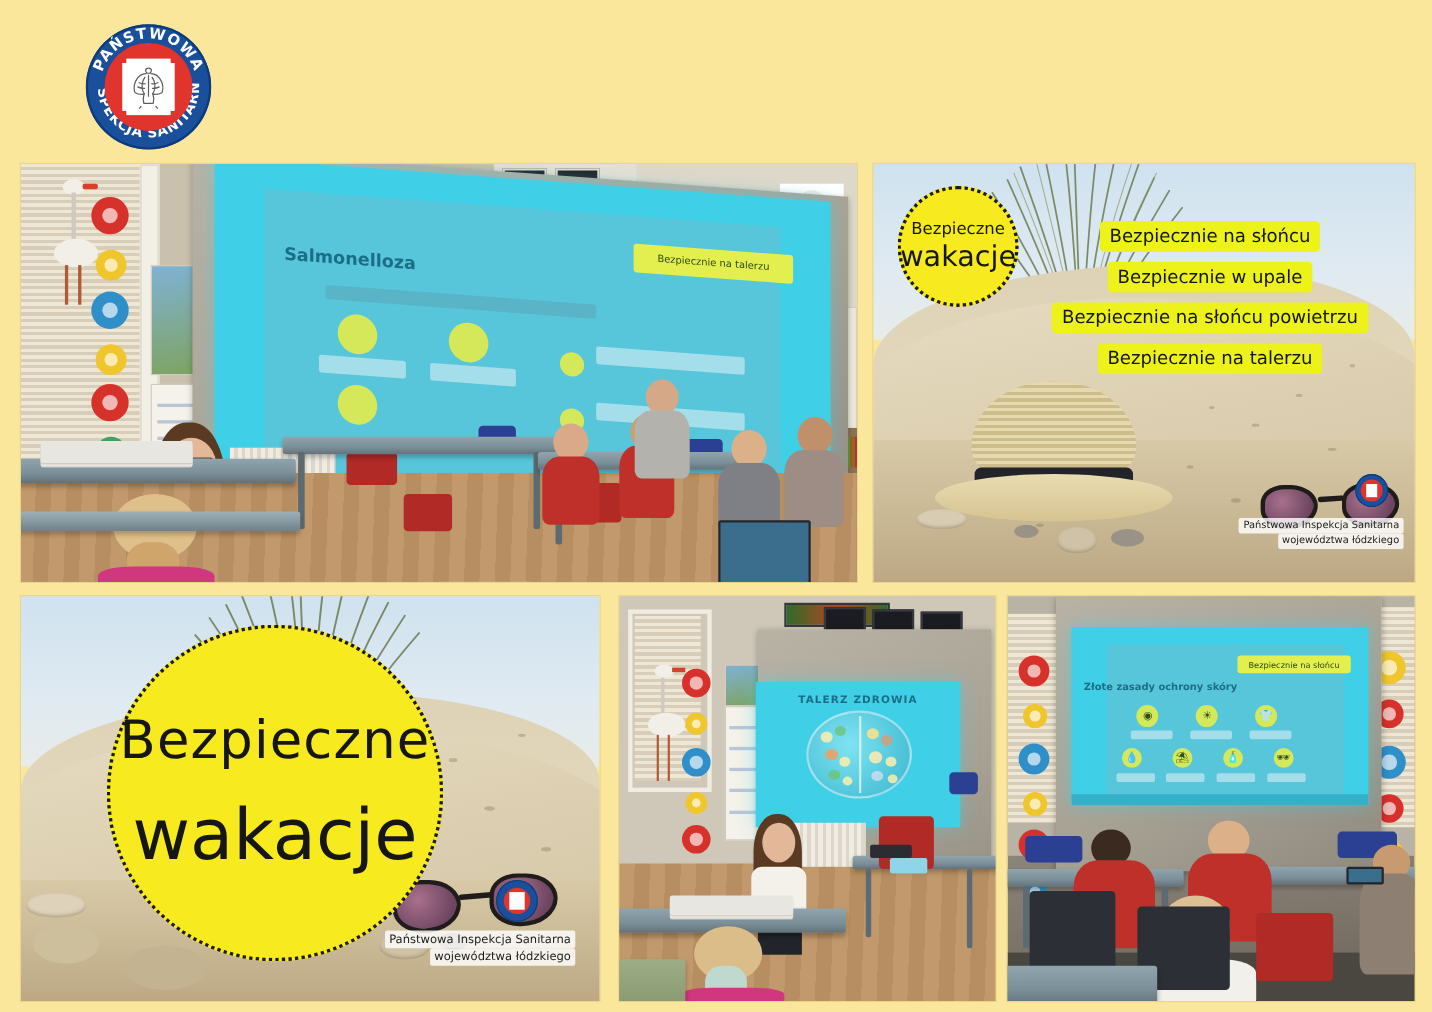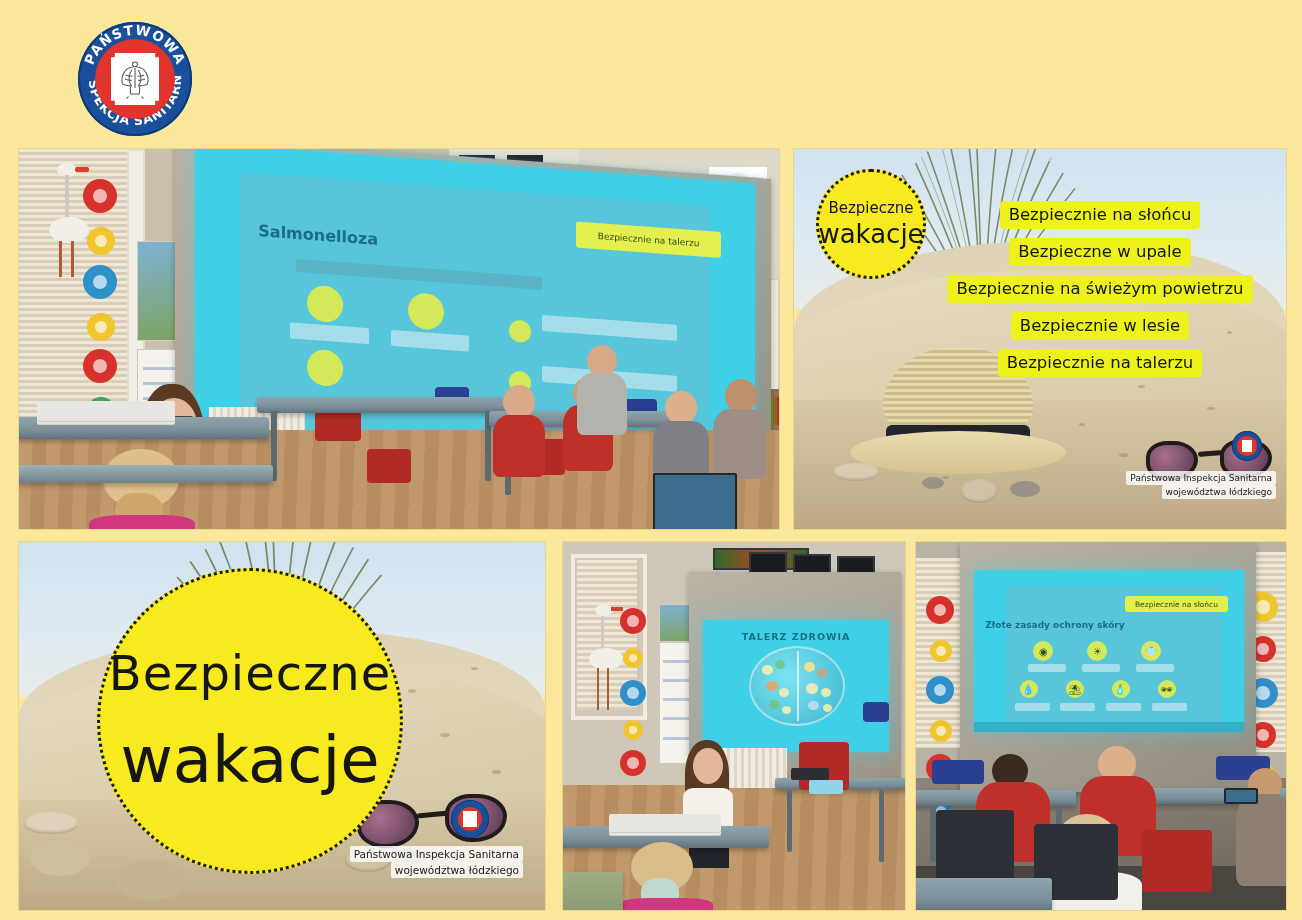--- a/index.html
+++ b/index.html
@@ -615,23 +615,22 @@
       <div class="shell" style="left:8%;bottom:48px;width:46px;height:18px;background:#d8cdb3;"></div>
     </div>
 
     <div class="badge-circle" id="badge-small">
       <span class="l1">Bezpieczne</span>
       <span class="l2">wakacje</span>
     </div>
 
     <div id="tip-list">
       <span class="tip">Bezpiecznie na słońcu</span>
-      <span class="tip">Bezpieczne w upale</span>
-      <span class="tip">Bezpiecznie na świeżym powietrzu</span>
-      <span class="tip">Bezpiecznie w lesie</span>
+      <span class="tip">Bezpiecznie w upale</span>
+      <span class="tip">Bezpiecznie na słońcu powietrzu</span>
       <span class="tip">Bezpiecznie na talerzu</span>
     </div>
 
     <div class="credit" id="credit-beach-list">
       <div class="mini-logo">
         <div class="mr"></div>
           <div class="mw"></div>
       </div>
       <span class="line">Państwowa Inspekcja Sanitarna</span>
       <span class="line">województwa łódzkiego</span>
@@ -735,21 +734,21 @@
     <div class="cl-calendar" style="left:96px;top:100px;width:52px;height:122px;">
       <div class="cal-row" style="top:14%;"></div>
       <div class="cal-row" style="top:30%;"></div>
       <div class="cal-row" style="top:46%;"></div>
       <div class="cal-row" style="top:62%;"></div>
       <div class="cal-row" style="top:78%;"></div>
     </div>
     <div class="cl-poster-board" style="left:96px;top:62px;width:52px;height:38px;background:linear-gradient(170deg,#7fb2d4,#7fa25a);"></div>
 
     <div class="cl-screen-board" style="left:126px;top:30px;width:212px;height:290px;"></div>
-    <div class="cl-projection" style="left:140px;top:78px;width:186px;height:132px;">
+    <div class="cl-projection" style="left:124px;top:78px;width:186px;height:132px;">
       <div class="cl-proj-title" style="top:8%;font-size:9.5px;letter-spacing:1px;">TALERZ ZDROWIA</div>
       <div class="cl-plate" style="left:46px;top:26px;width:96px;height:80px;">
         <div class="half-line"></div>
         <div class="cl-food" style="left:12%;top:22%;width:11px;height:10px;"></div>
         <div class="cl-food" style="left:26%;top:16%;width:10px;height:9px;background:rgba(110,195,120,.8);"></div>
         <div class="cl-food" style="left:16%;top:44%;width:12px;height:10px;background:rgba(240,160,90,.85);"></div>
         <div class="cl-food" style="left:30%;top:52%;width:10px;height:9px;"></div>
         <div class="cl-food" style="left:20%;top:68%;width:11px;height:9px;background:rgba(110,195,120,.8);"></div>
         <div class="cl-food" style="left:34%;top:76%;width:9px;height:8px;"></div>
         <div class="cl-food" style="left:58%;top:18%;width:11px;height:10px;background:rgba(245,225,140,.9);"></div>

